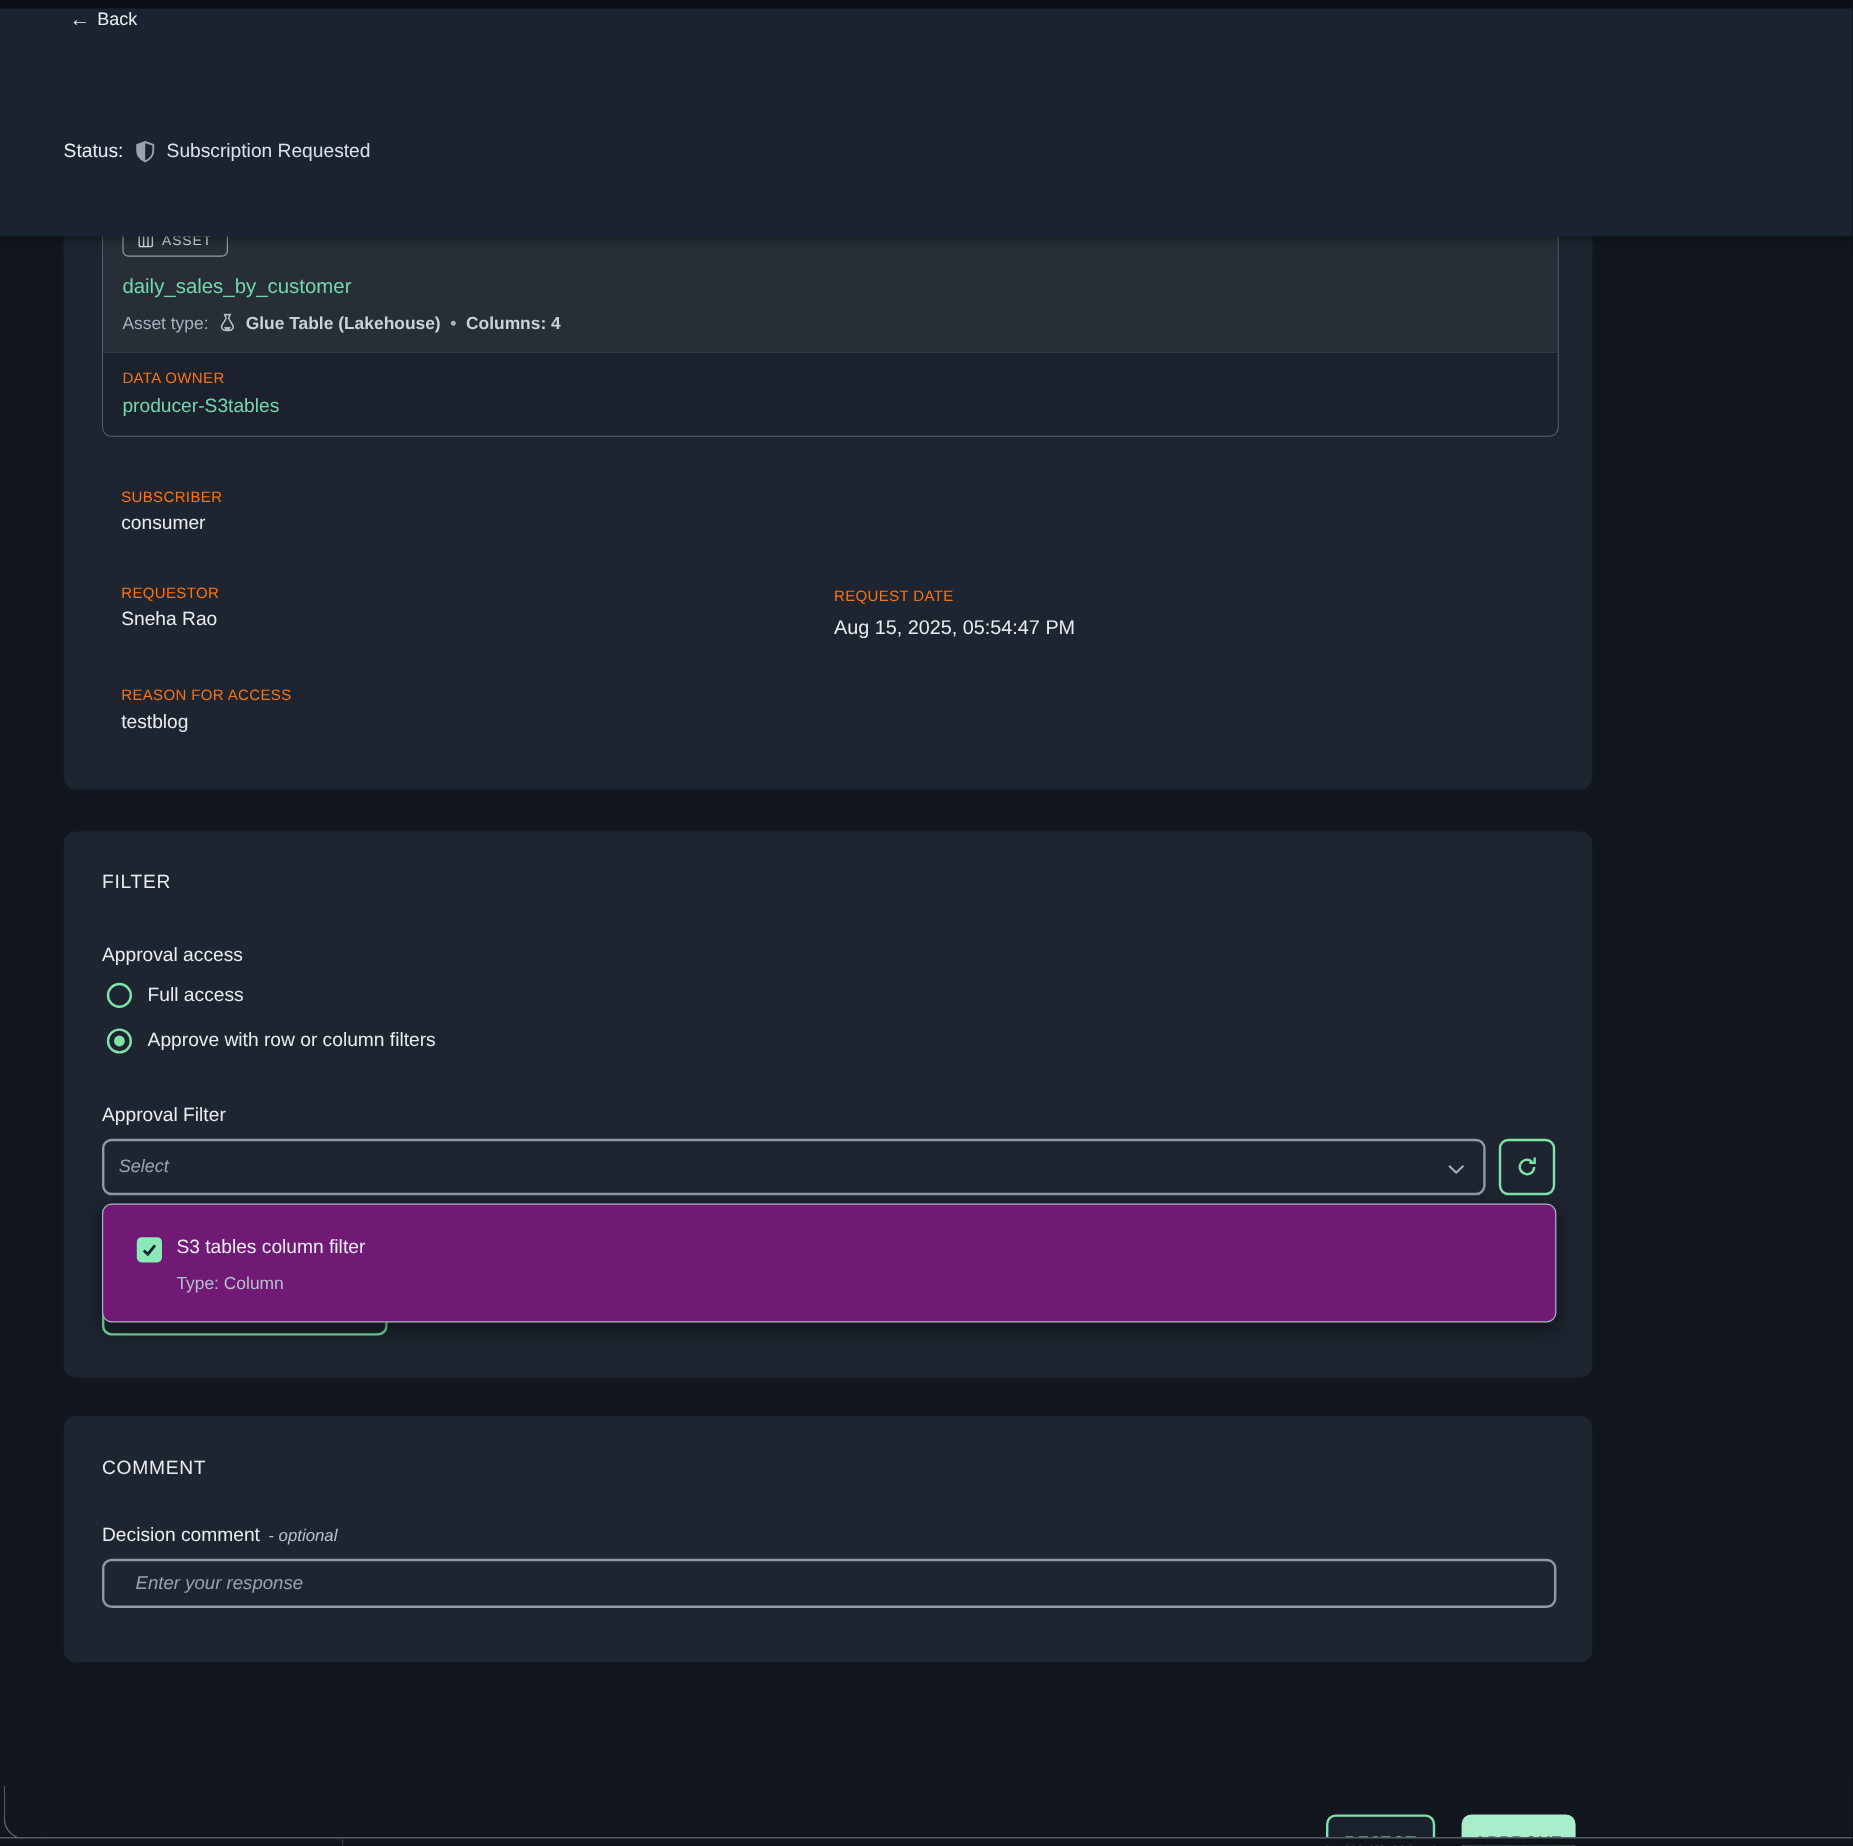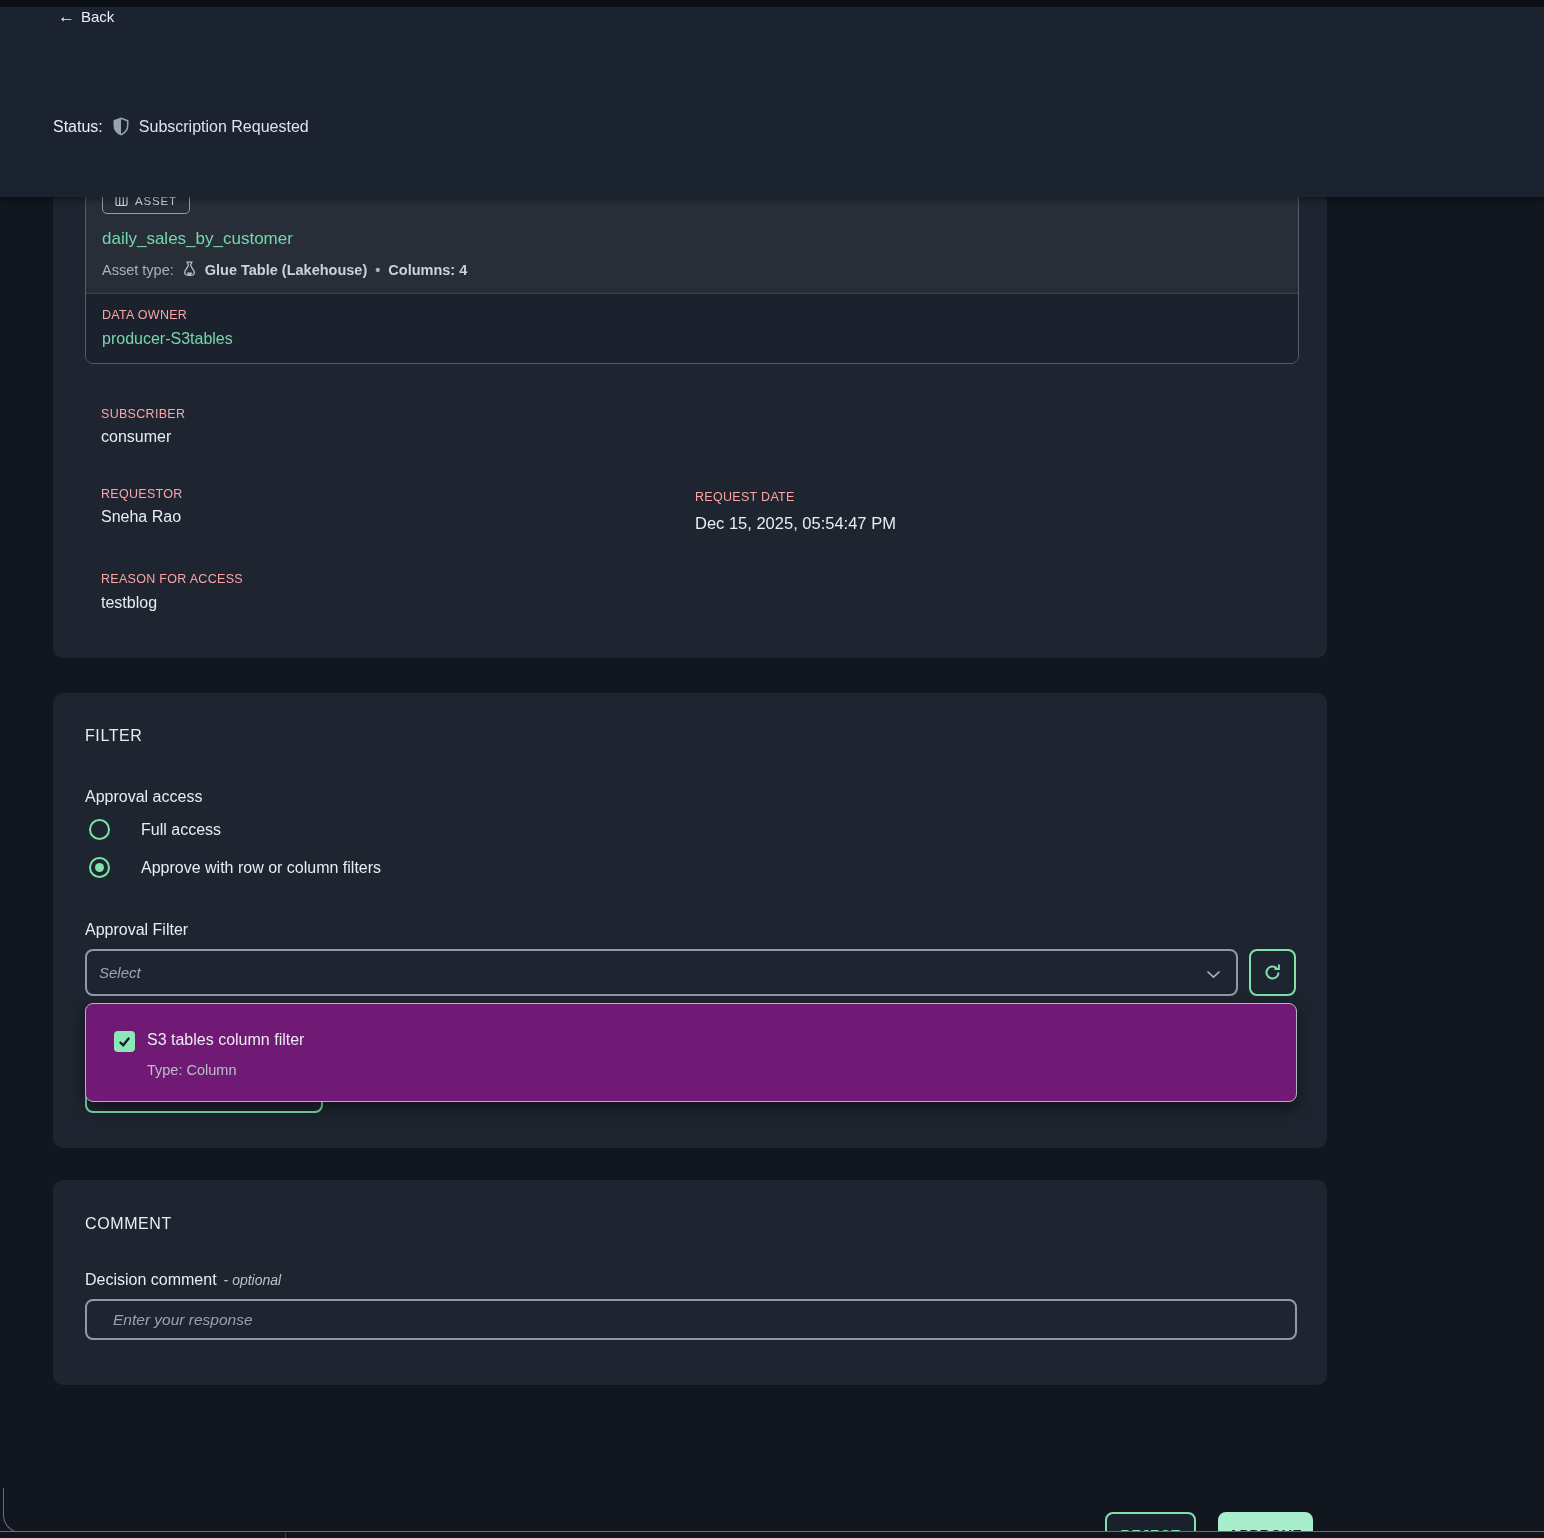--- a/index.html
+++ b/index.html
@@ -27,21 +27,21 @@
   .status-value{color:#dde2e9;}
   
   .card{
     position:absolute;left:53px;width:1274px;background:#1e2530;border-radius:10px;z-index:1;
   }
   .card-request{top:160px;height:498px;}
   .card-filter{top:693px;height:455px;}
   .card-comment{top:1180px;height:205px;}
   .sec-heading{font-size:16px;font-weight:500;letter-spacing:.6px;color:#e9ecf1;}
   .field-label{
-    font-size:12.5px;letter-spacing:.3px;color:#fca5a5;text-transform:uppercase;text-align:right;
+    font-size:12.5px;letter-spacing:.3px;color:#f97316;text-transform:uppercase;text-align:right;
   }
   .field-value{font-size:16px;color:#e9ecf1;}
   .abs{position:absolute;}
   
   .asset-card{
     position:absolute;left:32px;top:14px;width:1212px;height:188px;
     border:1px solid #545c6a;border-radius:8px;overflow:hidden;
   }
   .asset-top{position:relative;height:118px;background:#272e38;}
   .asset-bottom{position:relative;height:70px;background:#1b222d;border-top:1px solid #39414d;}
@@ -54,21 +54,21 @@
   .asset-name{position:absolute;left:16px;top:54px;font-size:17px;font-weight:500;color:#74d7ab;cursor:pointer;}
   .asset-meta{
     position:absolute;left:16px;top:86px;display:flex;align-items:center;gap:8px;
     font-size:14.5px;color:#a9b1bc;
   }
   .asset-meta .strong{color:#ccd2da;font-weight:600;}
   .dot-sep{color:#a9b1bc;font-weight:700;}
   .owner-label{position:absolute;left:16px;top:14px;}
   .owner-link{position:absolute;left:16px;top:36px;font-size:16px;color:#74d7ab;cursor:pointer;}
   
-  .radio-row{position:absolute;display:flex;align-items:center;gap:31px;cursor:pointer;}
+  .radio-row{position:absolute;display:flex;align-items:center;gap:13px;cursor:pointer;}
   .radio{
     width:17px;height:17px;border-radius:50%;border:2px solid #7de3a9;
     display:inline-flex;align-items:center;justify-content:center;flex:0 0 auto;
     background:transparent;
   }
   .radio .dot{width:9px;height:9px;border-radius:50%;background:transparent;}
   .radio.checked .dot{background:#7de3a9;}
   .radio-label{font-size:16px;color:#e9ecf1;}
   .select{
     position:absolute;left:32px;top:256px;width:1153px;height:47px;box-sizing:border-box;
@@ -166,21 +166,21 @@
       </div>
     </div>
 
     <div class="abs field-label" style="left:48px;top:247px;">SUBSCRIBER</div>
     <div class="abs field-value" style="left:48px;top:268px;">consumer</div>
 
     <div class="abs field-label" style="left:48px;top:327px;">REQUESTOR</div>
     <div class="abs field-value" style="left:48px;top:348px;">Sneha Rao</div>
 
     <div class="abs field-label" style="left:642px;top:330px;">REQUEST DATE</div>
-    <div class="abs field-value" style="left:642px;top:354px;font-size:16.5px;">Dec 15, 2025, 05:54:47 PM</div>
+    <div class="abs field-value" style="left:642px;top:354px;font-size:16.5px;">Aug 15, 2025, 05:54:47 PM</div>
 
     <div class="abs field-label" style="left:48px;top:412px;">REASON FOR ACCESS</div>
     <div class="abs field-value" style="left:48px;top:434px;">testblog</div>
   </div>
 
   <div class="card card-filter">
     <div class="abs sec-heading" style="left:32px;top:34px;">FILTER</div>
     <div class="abs field-value" style="left:32px;top:95px;">Approval access</div>
 
     <div class="radio-row" style="left:36px;top:126px;">

